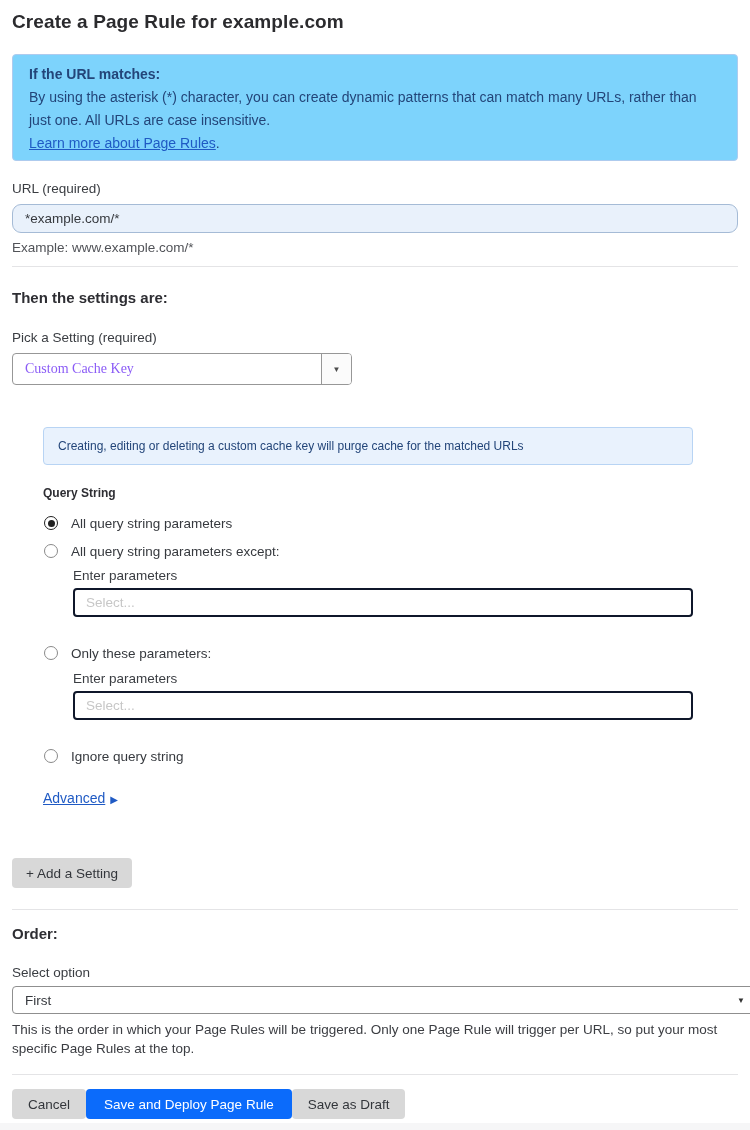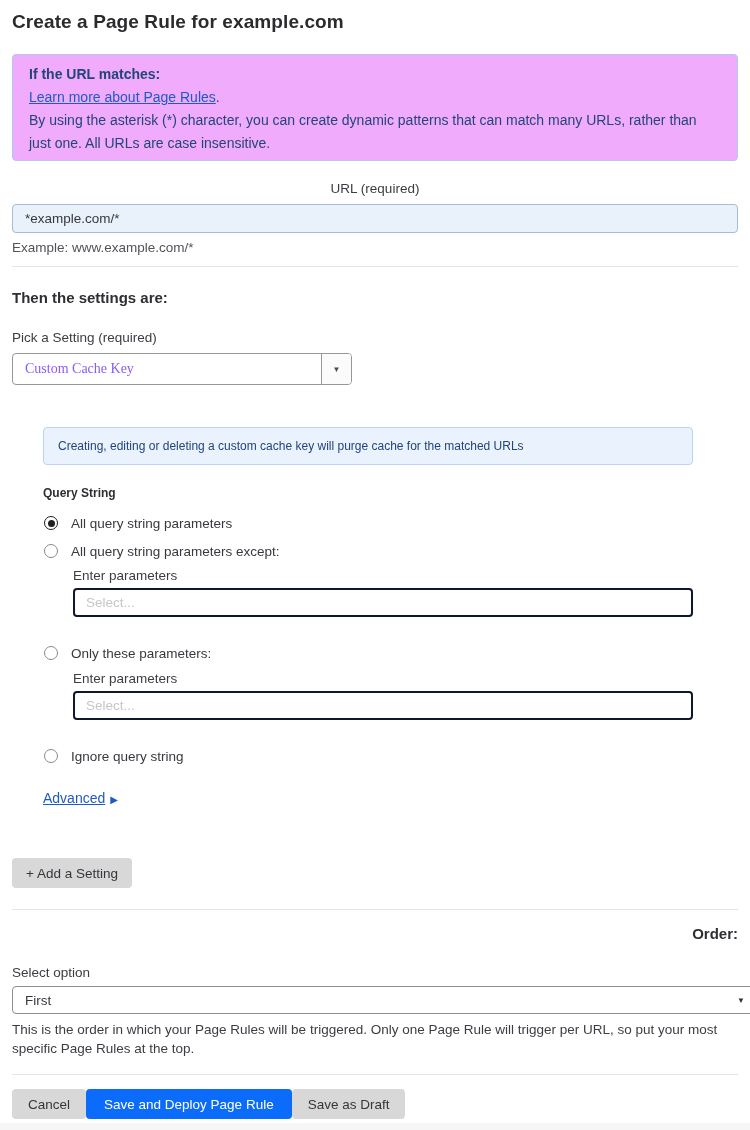--- a/index.html
+++ b/index.html
@@ -10,46 +10,46 @@
     margin: 11px 12px 0;
     font-size: 19px;
     font-weight: bold;
     color: #2b2b2e;
     letter-spacing: 0.1px;
   }
 
   
   .info-box {
     margin: 21px 12px 0;
-    background: #f0abfc;
+    background: #7dd3fc;
     border: 1px solid #aecbee;
     border-radius: 4px;
     padding: 8px 16px 5px;
     color: #234579;
     font-size: 14px;
     line-height: 23px;
   }
   .info-box .info-heading { font-weight: bold; }
   a.link {
     color: #1f5ac4;
     text-decoration: underline;
     cursor: pointer;
   }
   .link-suffix { color: #234579; }
 
-  .field-label { margin: 20px 12px 0; font-size: 13.5px; color: #3a3d42; text-align: center; }
+  .field-label { margin: 20px 12px 0; font-size: 13.5px; color: #3a3d42; }
 
   .url-input {
     display: block;
     margin: 8px 12px 0;
     width: 726px;
     height: 29px;
     background: #e9f1fb;
     border: 1px solid #a5bbd6;
-    border-radius: 4px;
+    border-radius: 9px;
     padding: 0 12px;
     font-family: "Liberation Sans", sans-serif;
     font-size: 13.5px;
     color: #36393e;
   }
   .example-text { margin: 7px 12px 0; font-size: 13.5px; color: #515358; }
 
   .divider { margin: 11px 12px 0; border: none; border-top: 1px solid #e4e4e6; }
 
   .section-heading {
@@ -170,21 +170,21 @@
     border-radius: 4px;
     font-family: "Liberation Sans", sans-serif;
     font-size: 13.5px;
     cursor: pointer;
   }
   .btn-gray { background: #d8d8d8; color: #33363b; padding: 0 16px; }
   .btn-blue { background: #0b6bfb; color: #ffffff; padding: 0 18px; }
 
   .add-setting-btn { display: block; margin: 51px 0 0 12px; padding: 0 14px; }
 
-  .order-heading { margin: 15px 12px 0; font-size: 15px; font-weight: bold; color: #2e2e33; text-align: right; }
+  .order-heading { margin: 15px 12px 0; font-size: 15px; font-weight: bold; color: #2e2e33; }
   .order-label { margin: 23px 12px 0; font-size: 13.5px; color: #3a3d42; }
 
   .order-select {
     display: flex;
     align-items: center;
     justify-content: space-between;
     margin: 6px 12px 0;
     width: 746px;
     height: 28px;
     border: 1px solid #8f8f8f;
@@ -208,22 +208,22 @@
   .footer-row { display: flex; gap: 0; margin: 14px 12px 0; }
   .footer-strip { margin-top: 4px; height: 11px; background: #f6f6f7; }
 </style>
 </head>
 <body>
 
 <h1 class="page-title">Create a Page Rule for example.com</h1>
 
 <div class="info-box">
   <div class="info-heading">If the URL matches:</div>
+  <div>By using the asterisk (*) character, you can create dynamic patterns that can match many URLs, rather than just one. All URLs are case insensitive.</div>
   <div><a class="link">Learn more about Page Rules</a><span class="link-suffix">.</span></div>
-  <div>By using the asterisk (*) character, you can create dynamic patterns that can match many URLs, rather than just one. All URLs are case insensitive.</div>
 </div>
 
 <div class="field-label">URL (required)</div>
 <input class="url-input" type="text" value="*example.com/*" style="">
 <div class="example-text">Example: www.example.com/*</div>
 
 <hr class="divider">
 
 <div class="section-heading">Then the settings are:</div>
 <div class="pick-label">Pick a Setting (required)</div>

